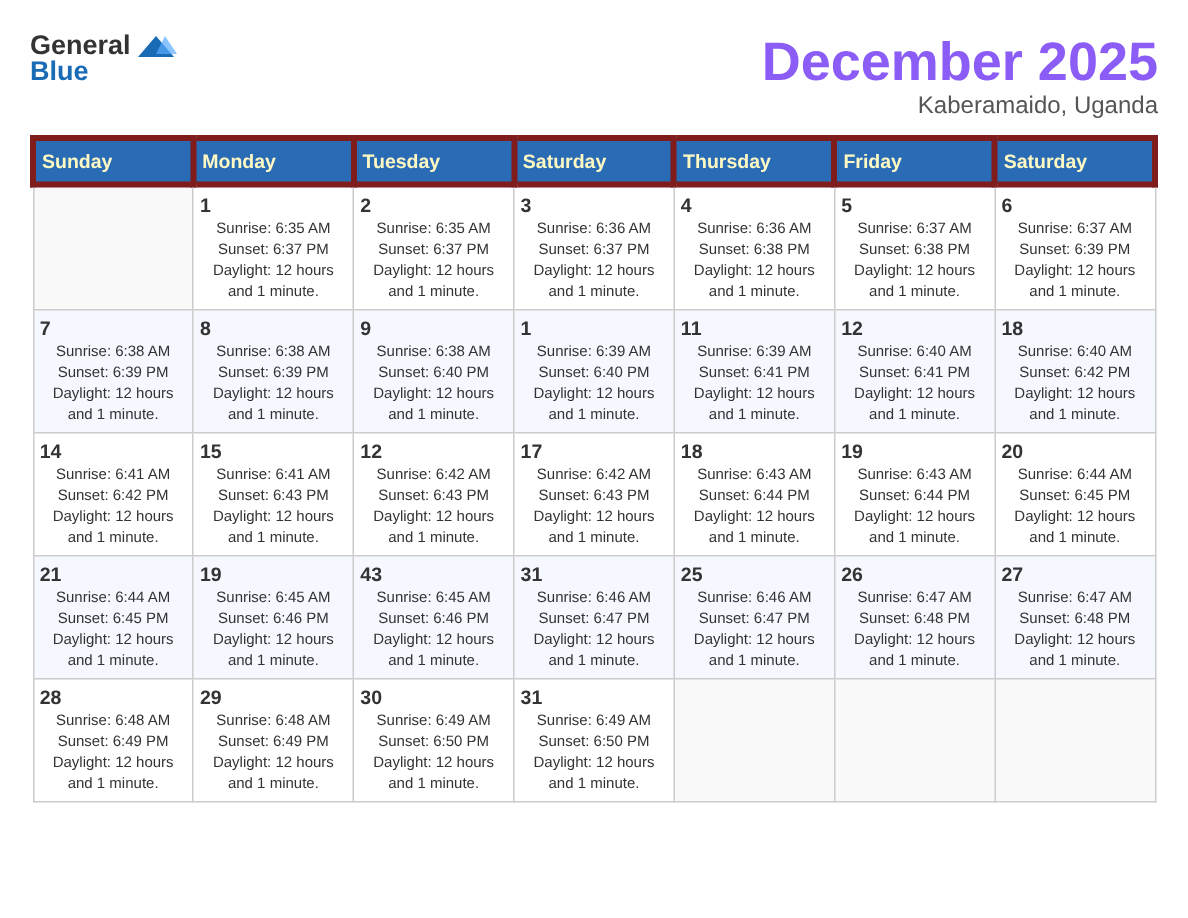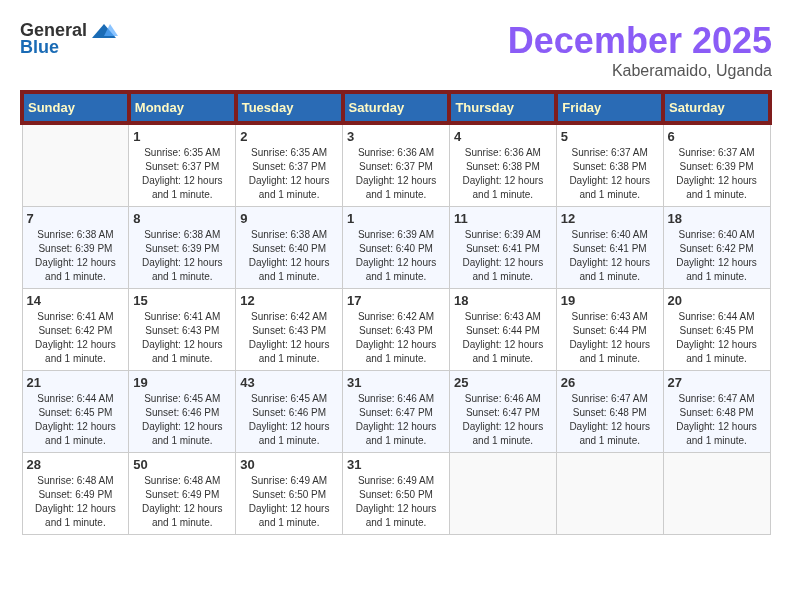--- a/index.html
+++ b/index.html
@@ -335,21 +335,21 @@
       <tr class="row-odd">
         <td>
         <span class="day-number">28</span>
         <div class="day-info">
           <span>Sunrise: 6:48 AM</span><br>
           <span>Sunset: 6:49 PM</span><br>
           <span>Daylight: 12 hours and 1 minute.</span>
         </div>
       </td>
         <td>
-        <span class="day-number">50</span>
+        <span class="day-number">29</span>
         <div class="day-info">
           <span>Sunrise: 6:48 AM</span><br>
           <span>Sunset: 6:49 PM</span><br>
           <span>Daylight: 12 hours and 1 minute.</span>
         </div>
       </td>
         <td>
         <span class="day-number">30</span>
         <div class="day-info">
           <span>Sunrise: 6:49 AM</span><br>

